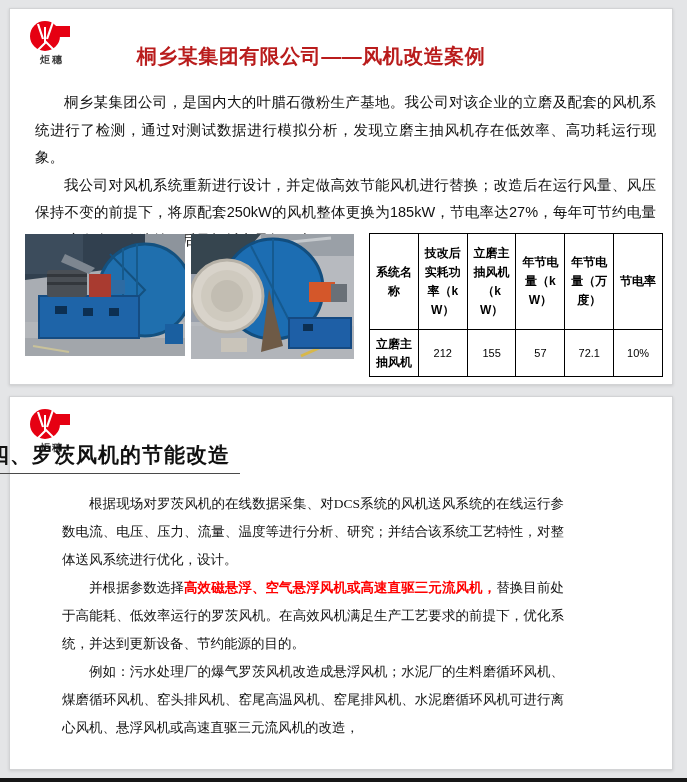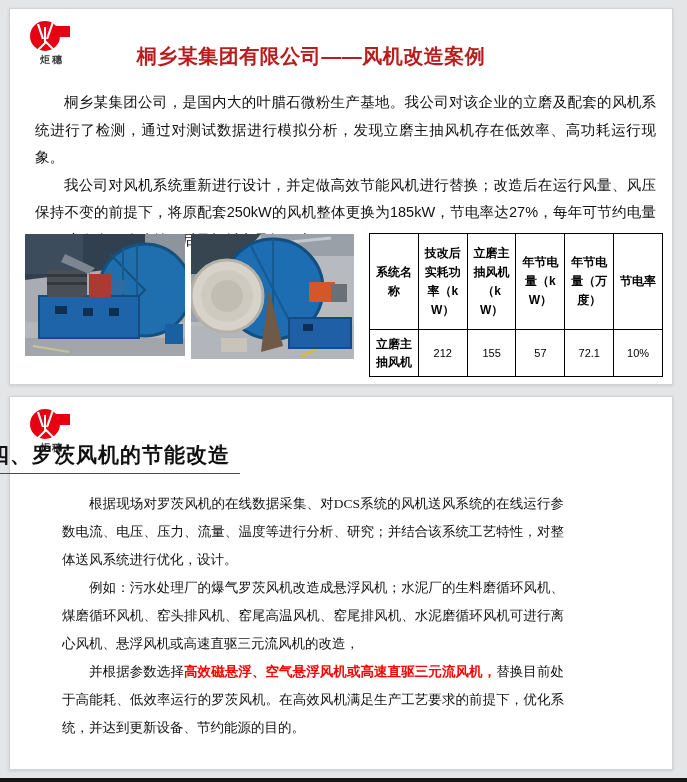--- a/index.html
+++ b/index.html
@@ -201,19 +201,19 @@
       </svg>
       <div class="logo-caption">炬穗</div>
     </div>
 
     <div class="p2-title-row">
       <span class="p2-title">四、罗茨风机的节能改造</span>
     </div>
 
     <div class="p2-body">
       <p>根据现场对罗茨风机的在线数据采集、对DCS系统的风机送风系统的在线运行参数电流、电压、压力、流量、温度等进行分析、研究；并结合该系统工艺特性，对整体送风系统进行优化，设计。</p>
+      <p><span>并根据参数选择</span><span class="hl-red">高效磁悬浮、空气悬浮风机或高速直驱三元流风机，</span><span>替换目前处于高能耗、低效率运行的罗茨风机。在高效风机满足生产工艺要求的前提下，优化系统，并达到更新设备、节约能源的目的。</span></p>
       <p>例如：污水处理厂的爆气罗茨风机改造成悬浮风机；水泥厂的生料磨循环风机、煤磨循环风机、窑头排风机、窑尾高温风机、窑尾排风机、水泥磨循环风机可进行离心风机、悬浮风机或高速直驱三元流风机的改造，</p>
-      <p><span>并根据参数选择</span><span class="hl-red">高效磁悬浮、空气悬浮风机或高速直驱三元流风机，</span><span>替换目前处于高能耗、低效率运行的罗茨风机。在高效风机满足生产工艺要求的前提下，优化系统，并达到更新设备、节约能源的目的。</span></p>
     </div>
   </div>
 
   <div class="bottom-bar"></div>
 </div>
 
 </body></html>

